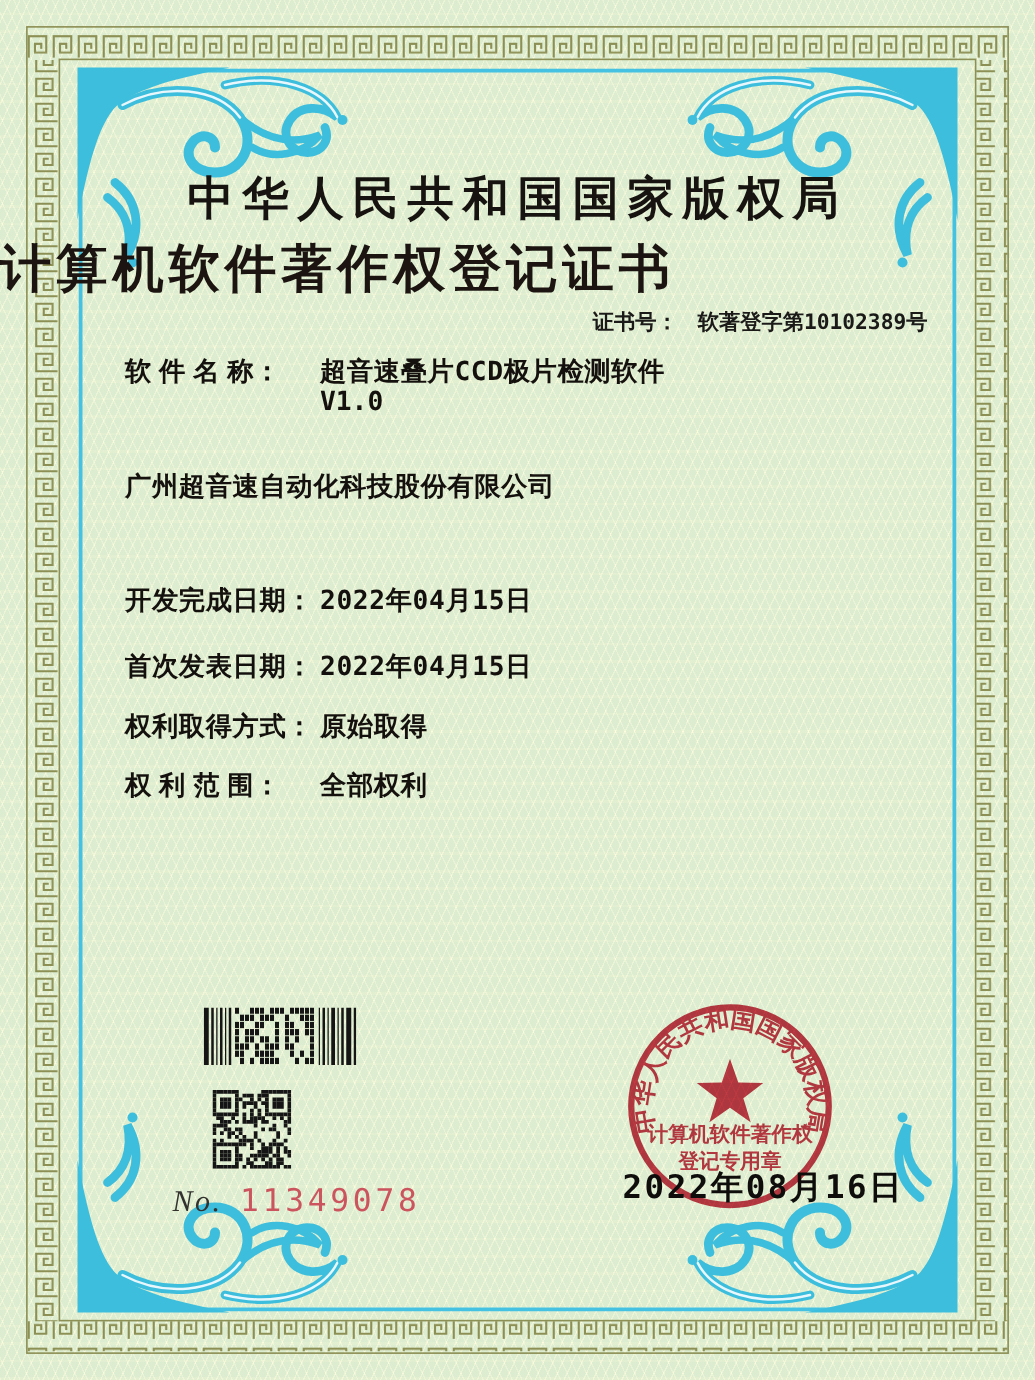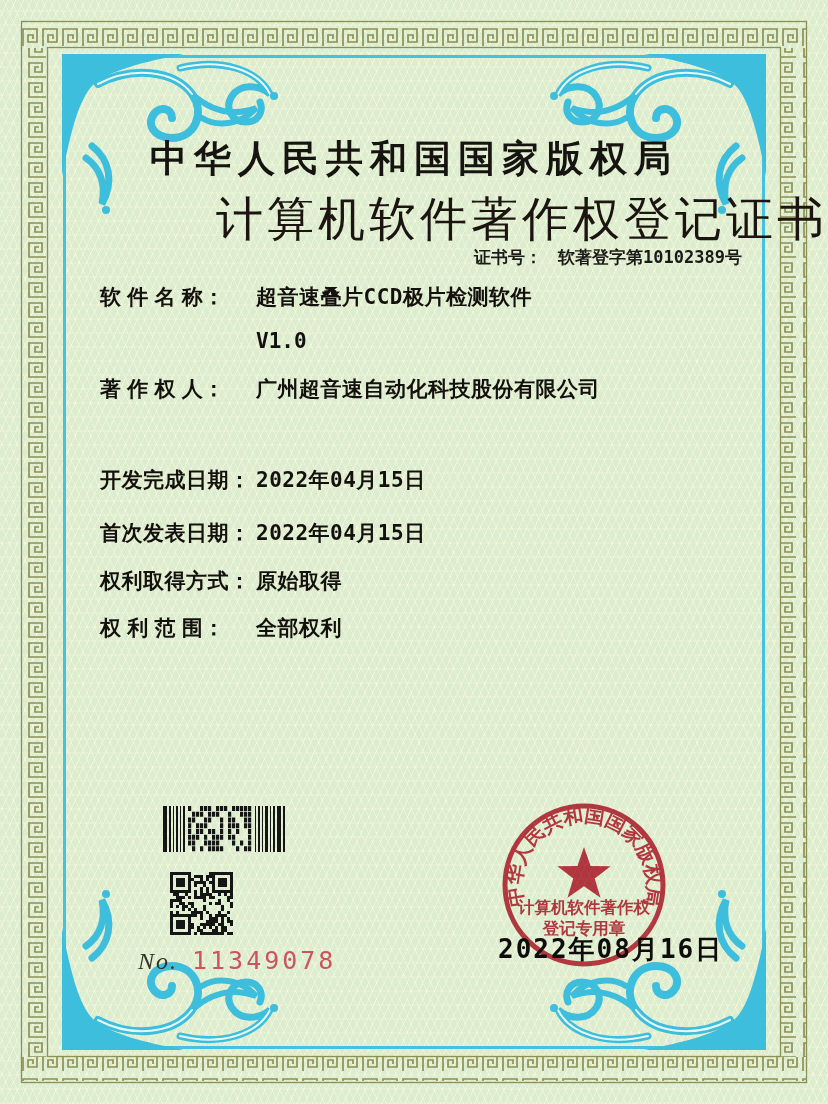--- a/index.html
+++ b/index.html
@@ -23,22 +23,22 @@
   svg.frame{position:absolute;inset:0;pointer-events:none;}
 
   .authority-title{
     position:absolute;left:0;right:0;top:134px;
     text-align:center;
     font-size:37px;font-weight:700;letter-spacing:7px;
     color:#171310;
   }
   .certificate-title{
     position:absolute;left:0;right:0;top:188px;
-    text-align:right;
-    font-size:47px;font-weight:400;letter-spacing:4px;
+    text-align:left;
+    font-size:41px;font-weight:700;letter-spacing:4px;
     color:#1b1410;
   }
   .certno{
     position:absolute;right:86px;top:246px;
     font-size:17px;font-weight:700;color:#1b1a18;
     font-family:"DejaVu Sans Mono","Liberation Mono",monospace;
   }
   .certno .lblpart{margin-right:16px;font-family:"Liberation Serif","DejaVu Serif",serif;}
 
   .row{position:absolute;left:100px;display:flex;align-items:flex-end;}
@@ -46,21 +46,21 @@
     width:156px;flex:none;
     font-size:21px;font-weight:700;letter-spacing:.5px;
     color:#14100d;white-space:nowrap;
   }
   .val{
     font-size:21px;font-weight:700;color:#14100d;
     font-family:"DejaVu Sans Mono","Liberation Mono",monospace;
     letter-spacing:.5px;white-space:nowrap;
   }
   .version-line{
-    position:absolute;left:256px;top:329px;
+    position:absolute;left:256px;top:309px;
     font-size:21px;font-weight:700;color:#14100d;
     font-family:"DejaVu Sans Mono","Liberation Mono",monospace;
   }
   .statement{
     position:absolute;left:96px;right:86px;top:698px;
     font-size:21px;font-weight:700;line-height:46px;
     letter-spacing:1px;text-indent:2em;color:#15110e;
     margin:0;text-align:justify;
   }
   .barcode{position:absolute;left:163px;top:806px;}
@@ -133,21 +133,20 @@
     <span class="lblpart">证书号：</span><span>软著登字第10102389号</span>
   </div>
 
   <div class="row" style="top:283px">
     <span class="lbl">软 件 名 称：</span>
     <span class="val">超音速叠片CCD极片检测软件</span>
   </div>
   <div class="version-line">V1.0</div>
 
   <div class="row" style="top:375px">
-    <span class="lbl">著 作 权 人：</span>
     <span class="val">广州超音速自动化科技股份有限公司</span>
   </div>
 
   <div class="row" style="top:466px">
     <span class="lbl">开发完成日期：</span>
     <span class="val">2022年04月15日</span>
   </div>
 
   <div class="row" style="top:519px">
     <span class="lbl">首次发表日期：</span>

